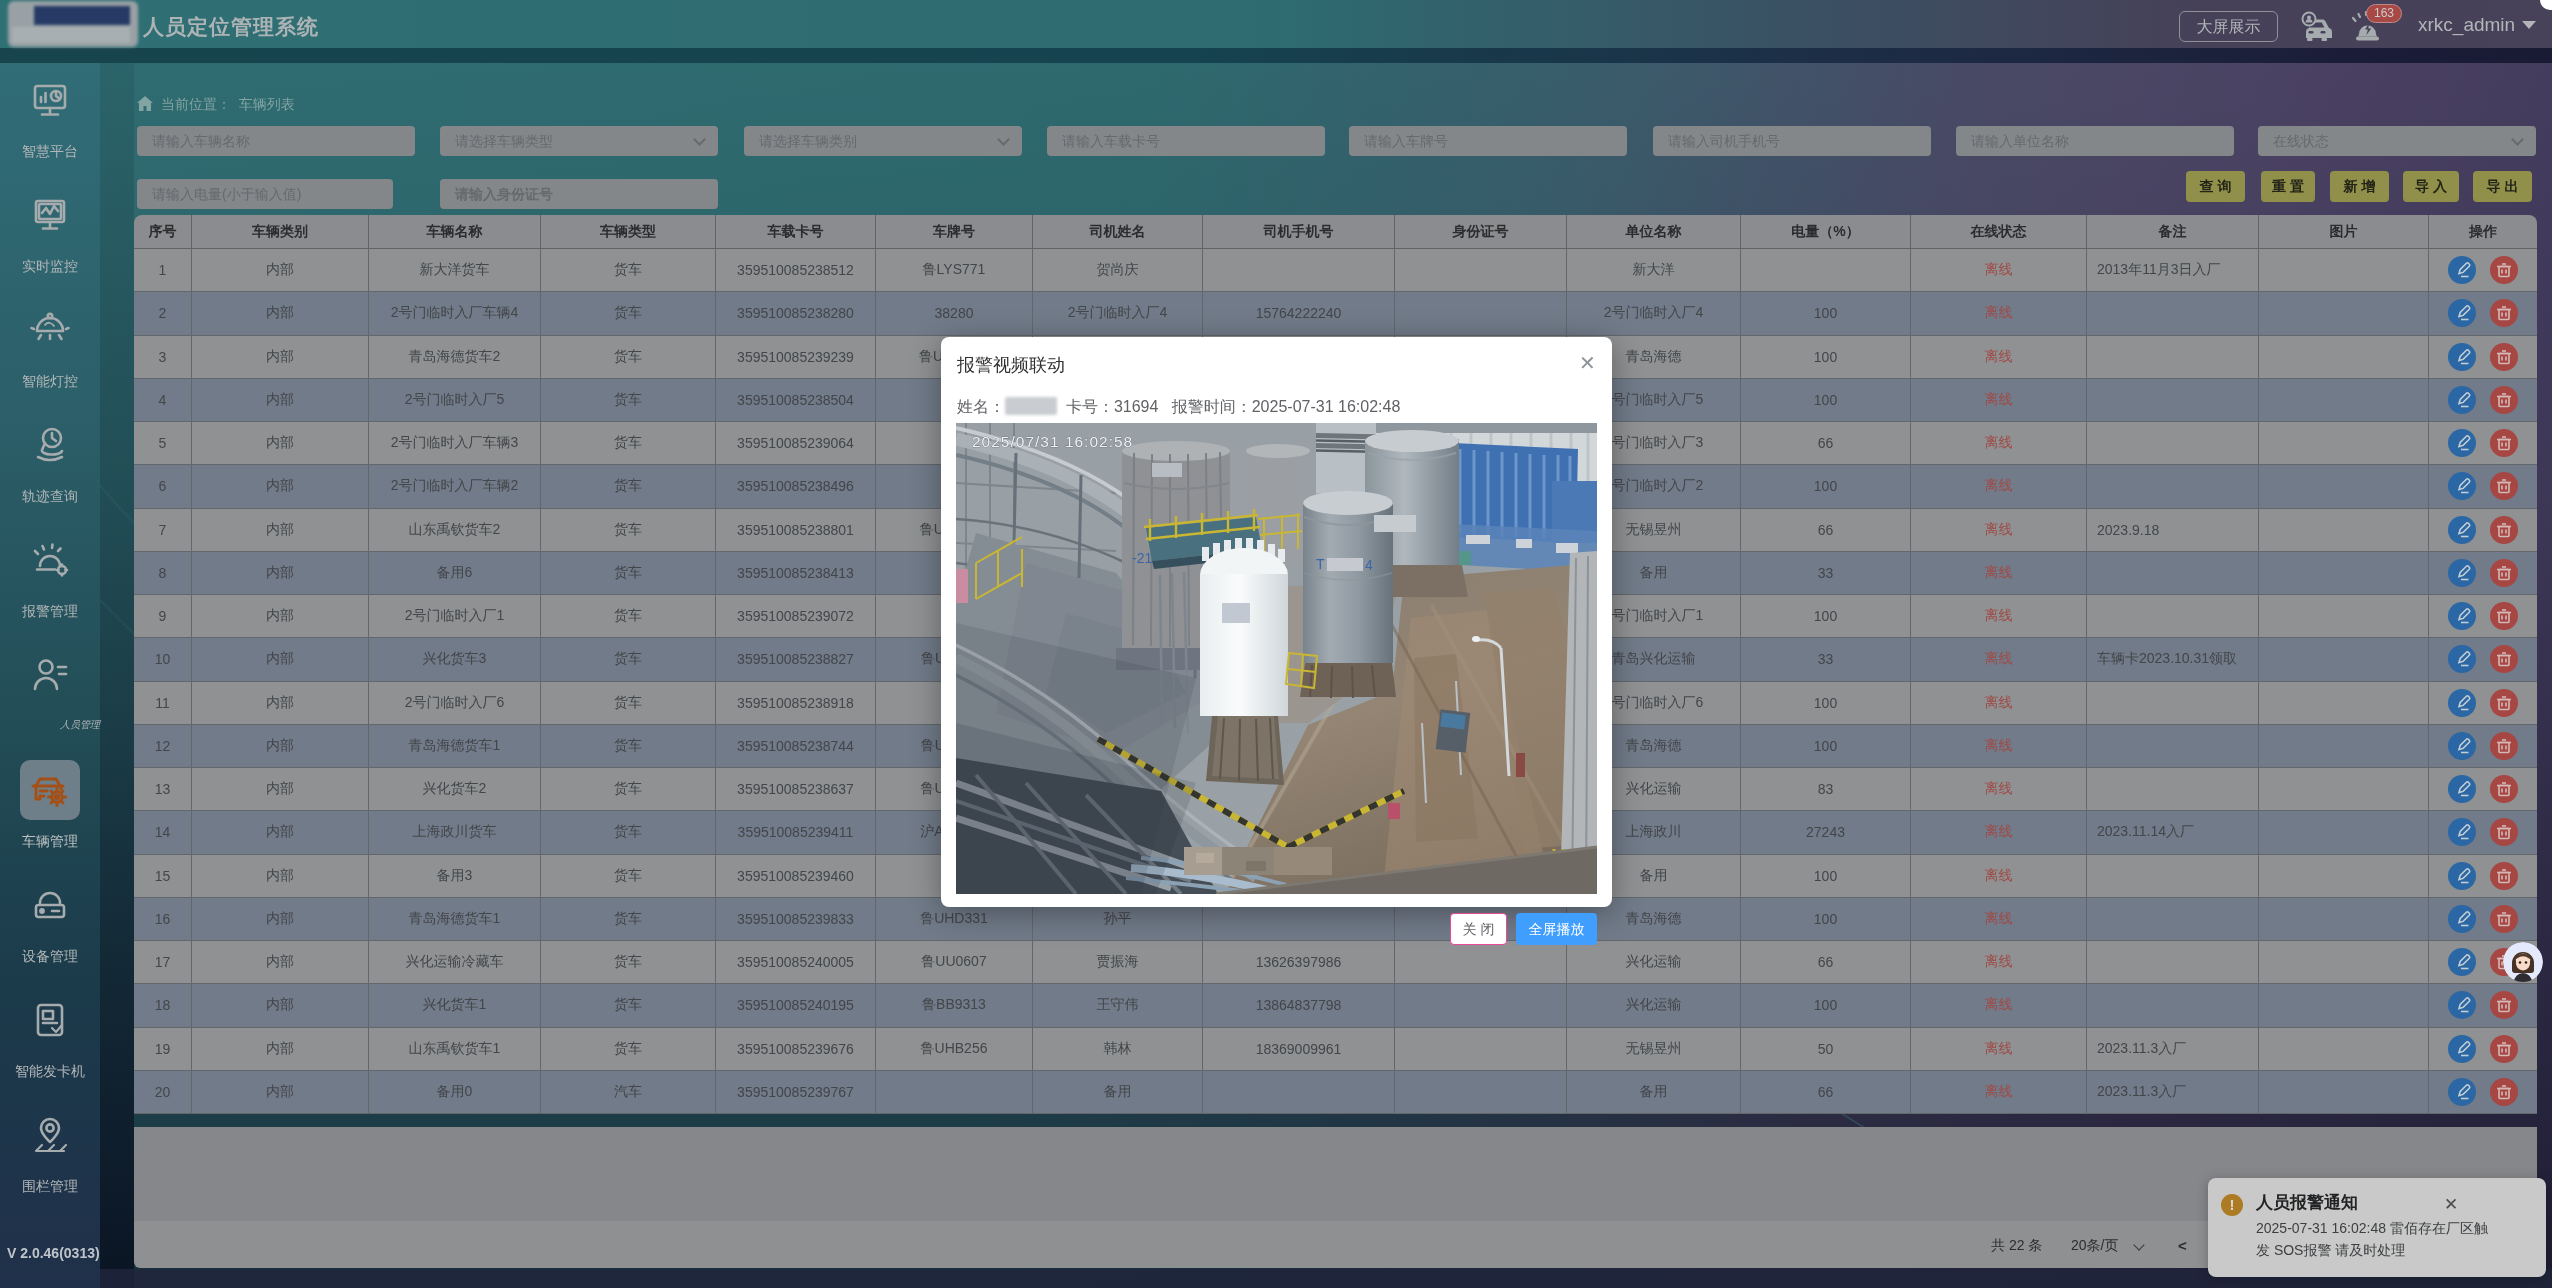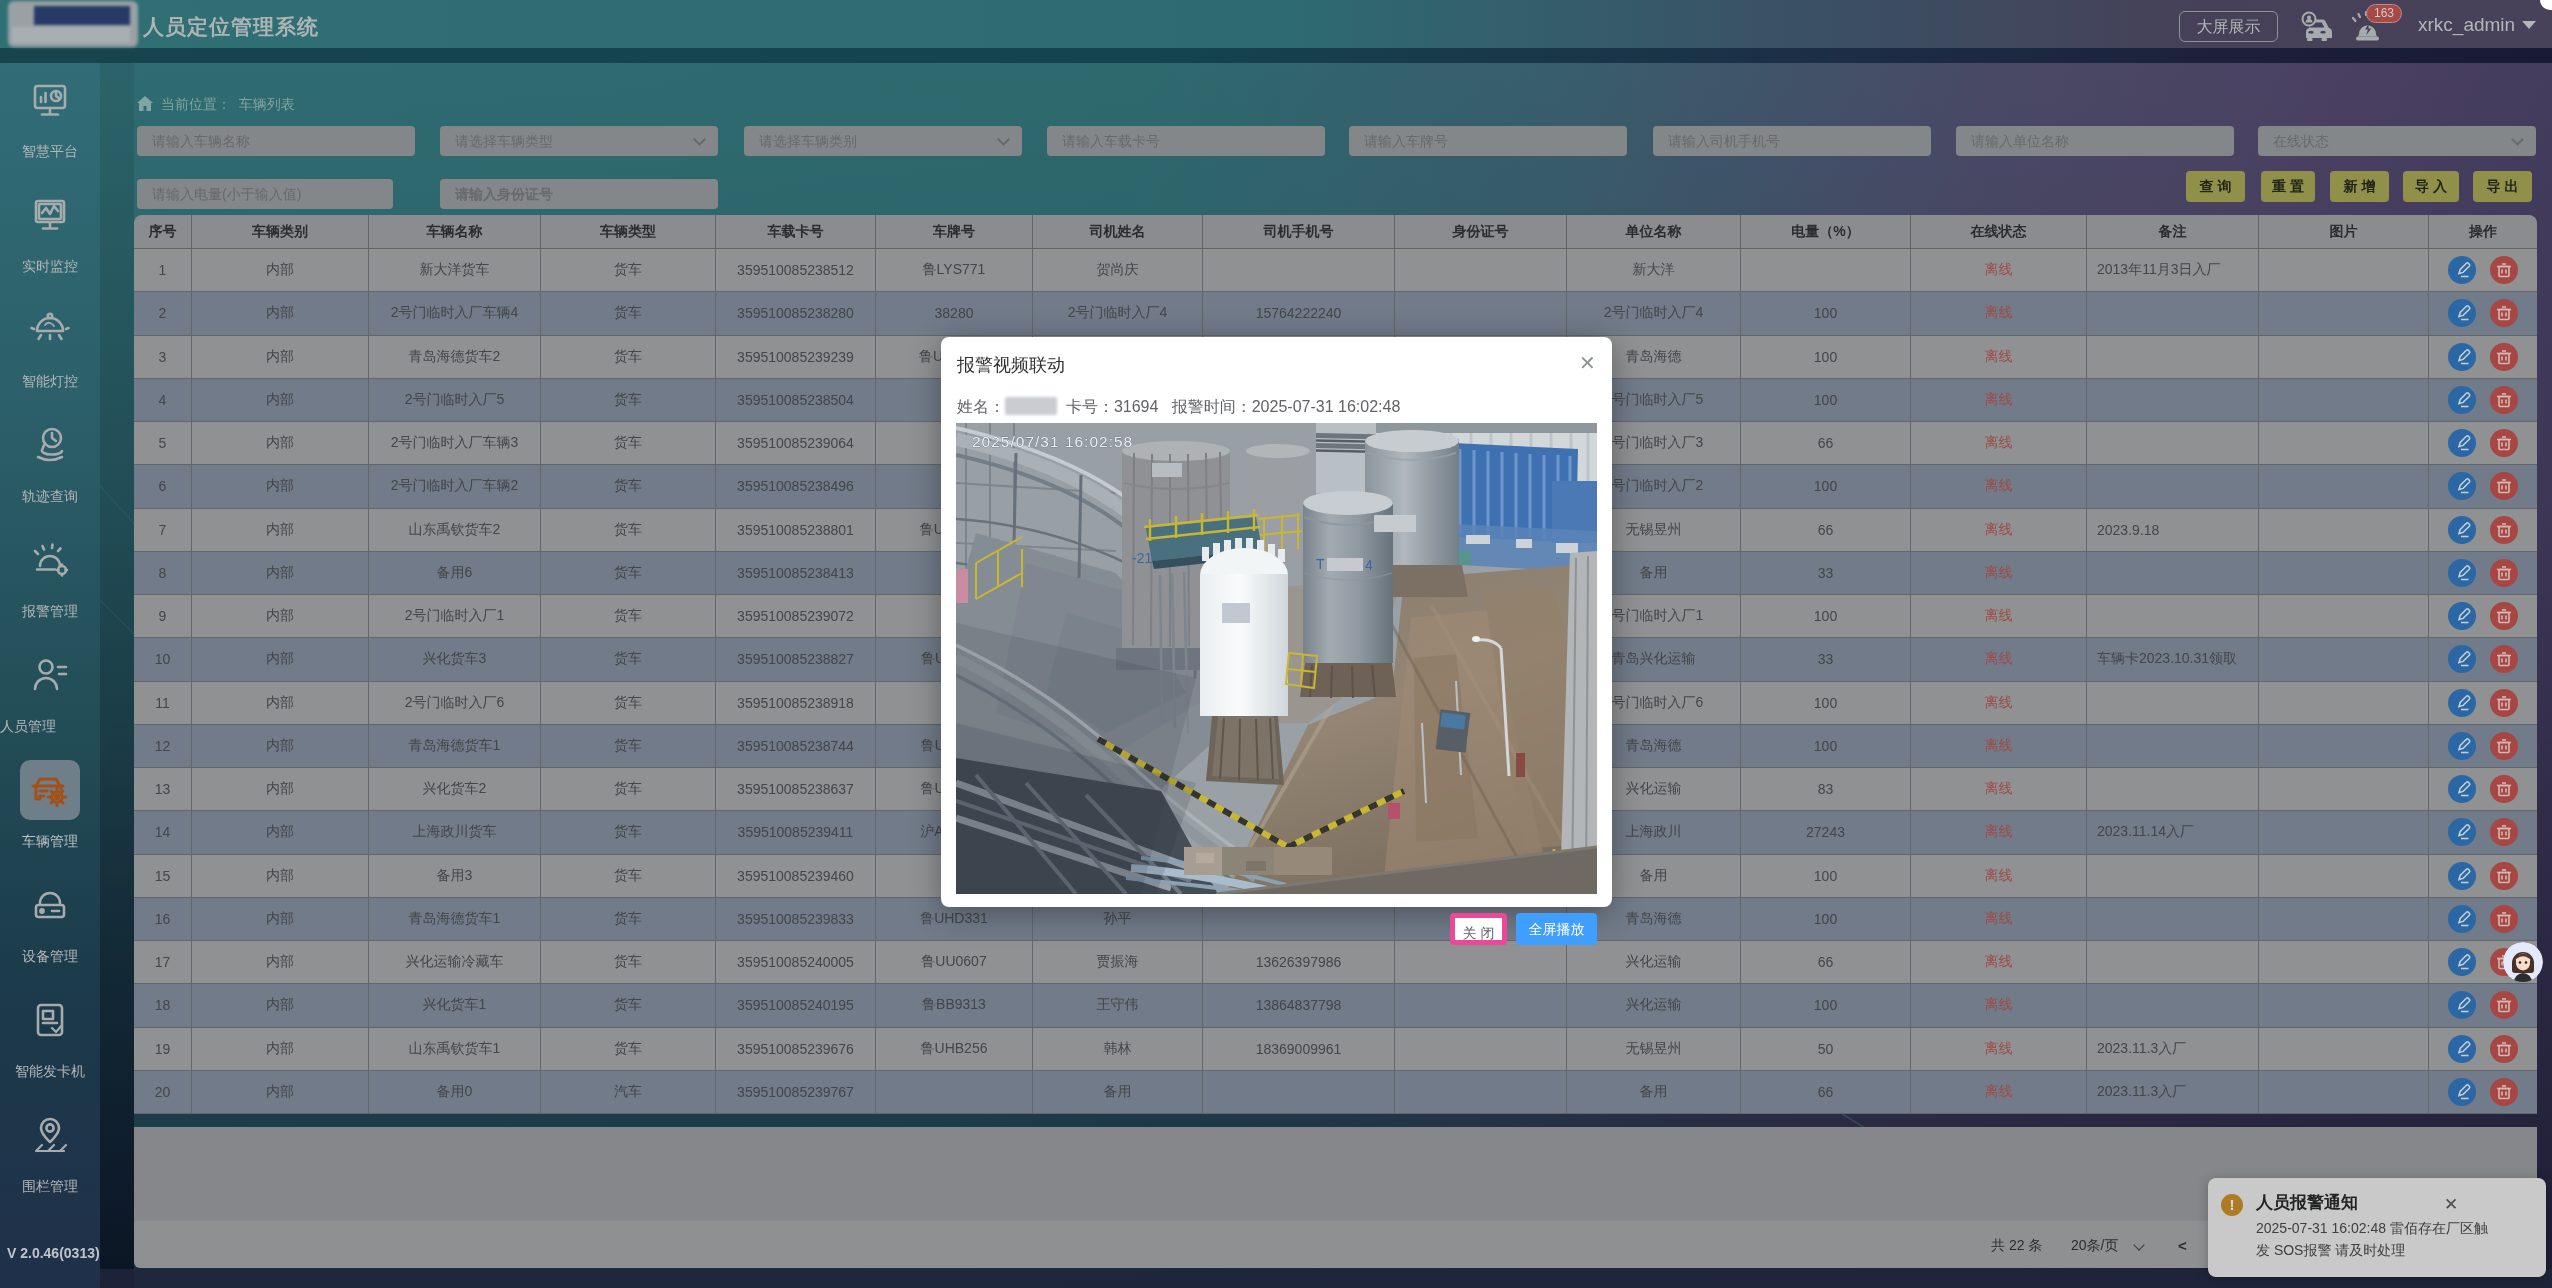--- a/index.html
+++ b/index.html
@@ -49,21 +49,21 @@
 #footarea { position:absolute; left:134px; top:1127px; width:2403px; height:94px; background:#85878a; }
 #pagebar { position:absolute; left:134px; top:1221px; width:2403px; height:47px; background:#8e9092; color:#2c2d2f; font-size:14px; border-radius:0 0 6px 6px; }
 .pgtxt { position:absolute; top:16px; }
 #modal { position:absolute; left:941px; top:337px; width:671px; height:570px; background:#fff; border-radius:8px;
   box-shadow:0 6px 30px rgba(0,0,0,0.35); }
 #modal h3 { position:absolute; left:16px; top:16px; font-size:18px; font-weight:normal; color:#303133; }
 #mclose { position:absolute; left:638px; top:14px; font-size:20px; color:#909399; }
 #minfo { position:absolute; left:16px; top:60px; font-size:16px; color:#606266; }
 #minfo .cens { display:inline-block; width:52px; height:18px; vertical-align:-3px; background:#c9ccd1; filter:blur(1.5px); border-radius:2px; }
 #mimg { position:absolute; left:15px; top:86px; width:641px; height:471px; overflow:hidden; }
-#btn-close { position:absolute; left:509px; top:576px; width:57px; height:32px; border:5px solid #ec4899; border-radius:4px; background:#fff; color:#606266;
+#btn-close { position:absolute; left:509px; top:576px; width:57px; height:32px; border:1px solid #ec4899; border-radius:4px; background:#fff; color:#606266;
   font-size:14px; text-align:center; line-height:30px; }
 #btn-full { position:absolute; left:575px; top:576px; width:81px; height:32px; border-radius:4px; background:#409eff; color:#fff;
   font-size:14px; text-align:center; line-height:32px; }
 #toast { position:absolute; left:2208px; top:1178px; width:338px; height:99px; background:#c9c9c9; border-radius:8px;
   box-shadow:0 2px 12px rgba(0,0,0,0.25); }
 #toast .ticon { position:absolute; left:13px; top:16px; width:22px; height:22px; border-radius:50%; background:#ad7b24;
   color:#d9d9d9; font-size:15px; font-weight:bold; text-align:center; line-height:22px; }
 #toast .ttl { position:absolute; left:48px; top:13px; font-size:17px; font-weight:bold; color:#222325; }
 #toast .msg { position:absolute; left:48px; top:40px; width:242px; font-size:14px; color:#3d3f41; line-height:21.5px; }
 #tx { position:absolute; left:2444px; top:1194px; font-size:17px; color:#4a4c4e; }
@@ -193,21 +193,21 @@
       </svg></div>
 <div style="position:absolute; left:0; top:603px; width:100px; text-align:center; color:#b2b6b8; font-size:14px;">报警管理</div>
 <div style="position:absolute; left:0; top:653px; width:100px; text-align:center;"><svg width="44" height="44" viewBox="0 0 44 44">
         <g fill="none" stroke="#a6abad" stroke-width="2.6" stroke-linecap="round" stroke-linejoin="round">
 <circle cx="18" cy="14" r="6.5"></circle>
           <path d="M7 36 a11 11 0 0 1 22 0"></path>
           <line x1="30" y1="14" x2="38" y2="14"></line>
           <line x1="31" y1="21" x2="38" y2="21"></line>
         </g>
       </svg></div>
-<div style="position:absolute; left:0; top:718px; width:100px; text-align:left; color:#b2b6b8; font-size:14px;">人员管理</div>
+<div style="position:absolute; left:0; top:718px; width:100px; text-align:right; color:#b2b6b8; font-size:10px;font-style:italic;">人员管理</div>
 <div style="position:absolute; left:20px; top:760px; width:60px; height:60px; border-radius:10px; background:#6f7f89;"></div>
     <div style="position:absolute; left:0; top:768px; width:100px; text-align:center;"><svg width="44" height="44" viewBox="0 0 44 44">
         <g fill="none" stroke="#a35018" stroke-width="3" stroke-linecap="round" stroke-linejoin="round">
 <path d="M8 18 l4 -7 h16 l4 7"></path>
           <path d="M5 18 h30"></path>
           <path d="M8 18 v13 h4 v-3"></path>
           <path d="M33 18 v3"></path>
 <path d="M12 23 h7"></path>
           <path d="M12 28 h4"></path>
 <circle cx="29" cy="29" r="5.2"></circle>

